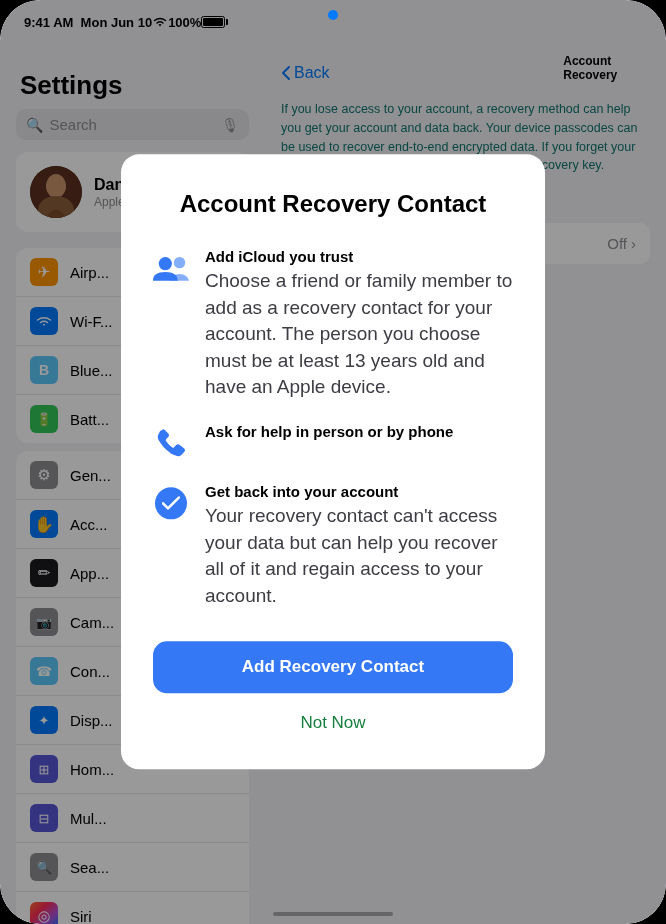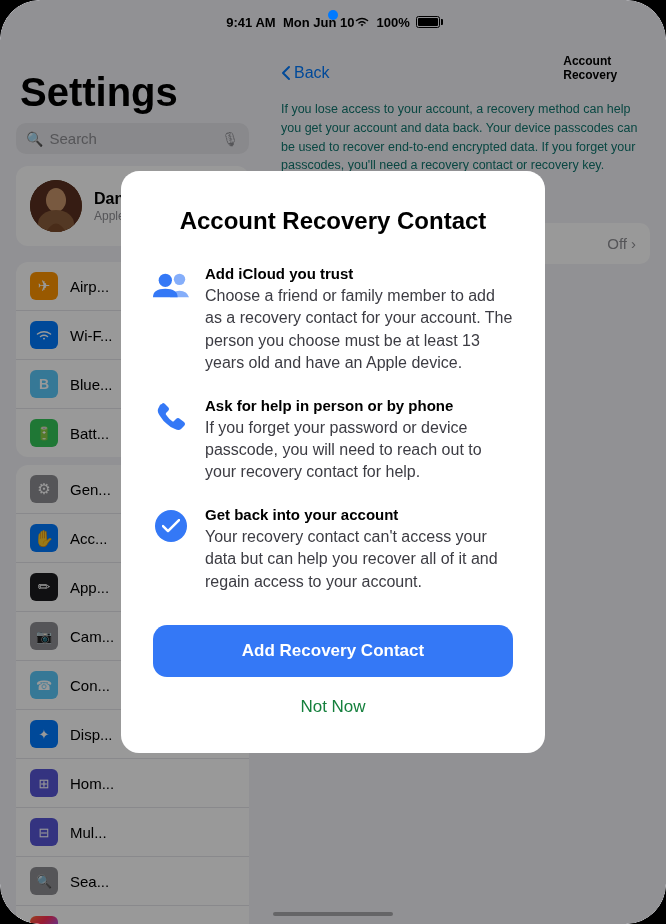--- a/index.html
+++ b/index.html
@@ -26,35 +26,34 @@
     
     .status-bar {
       position: absolute;
       top: 0;
       left: 0;
       right: 0;
       height: 44px;
       background: transparent;
       display: flex;
       align-items: center;
-      justify-content: center;
+      justify-content: flex-start;
       padding: 0 24px;
       z-index: 100;
     }
 
     .status-bar-left {
       font-size: 13px;
       font-weight: 600;
       color: #000;
     }
 
     .status-bar-right {
       display: flex;
       align-items: center;
-      gap: 6px;
       font-size: 13px;
       font-weight: 600;
       color: #000;
     }
 
     .battery-icon {
       width: 24px;
       height: 12px;
       border: 1.5px solid #000;
       border-radius: 2.5px;
@@ -106,21 +105,21 @@
     .settings-sidebar {
       width: 265px;
       background: #f2f2f7;
       height: 100%;
       padding-top: 60px;
       flex-shrink: 0;
       overflow: hidden;
     }
 
     .settings-title {
-      font-size: 40px;
+      font-size: 26px;
       font-weight: 700;
       color: #000;
       padding: 10px 20px 8px;
     }
 
     .search-bar {
       margin: 0 16px 12px;
       background: #e4e4e9;
       border-radius: 10px;
       display: flex;
@@ -387,21 +386,21 @@
     }
 
     .feature-title {
       font-size: 15px;
       font-weight: 600;
       color: #000;
       margin-bottom: 3px;
     }
 
     .feature-desc {
-      font-size: 16px;
+      font-size: 19px;
       color: #3c3c43;
       line-height: 1.4;
     }
 
     
     .btn-add-recovery {
       width: 100%;
       background: #3478f6;
       color: #fff;
       font-size: 17px;
@@ -621,21 +620,20 @@
         </div>
 
         <div class="feature-item">
           <div class="feature-icon-wrap">
             <svg width="28" height="30" viewBox="0 0 28 30" fill="#3478f6">
               <path d="M5 2 Q4 2 3 3 L1 7 Q0 10 3 14 Q6 19 10 22 Q14 26 18 27 Q22 29 24 27 L27 24 Q28 23 28 22 Q28 21 27 20 L23 17 Q22 16 21 16 Q20 16 19 17 L17 19 Q16 20 15 19 Q12 17 10 14 Q8 12 9 11 L11 9 Q12 8 12 7 Q12 6 11 5 L8 2 Q7 1 6 1 Q5.5 1 5 2 Z" fill="#3478f6"></path>
             </svg>
           </div>
           <div class="feature-text-wrap">
             <div class="feature-title">Ask for help in person or by phone</div>
-            <div class="feature-desc">If you forget your password or device passcode, you will need to reach out to your recovery contact for help.</div>
           </div>
         </div>
 
         <div class="feature-item">
           <div class="feature-icon-wrap">
             <div class="feature-icon-check">
               <svg width="18" height="14" viewBox="0 0 18 14">
                 <path d="M1 7 L6 12 L17 1" stroke="white" stroke-width="2.5" fill="none" stroke-linecap="round" stroke-linejoin="round"></path>
               </svg>
             </div>

